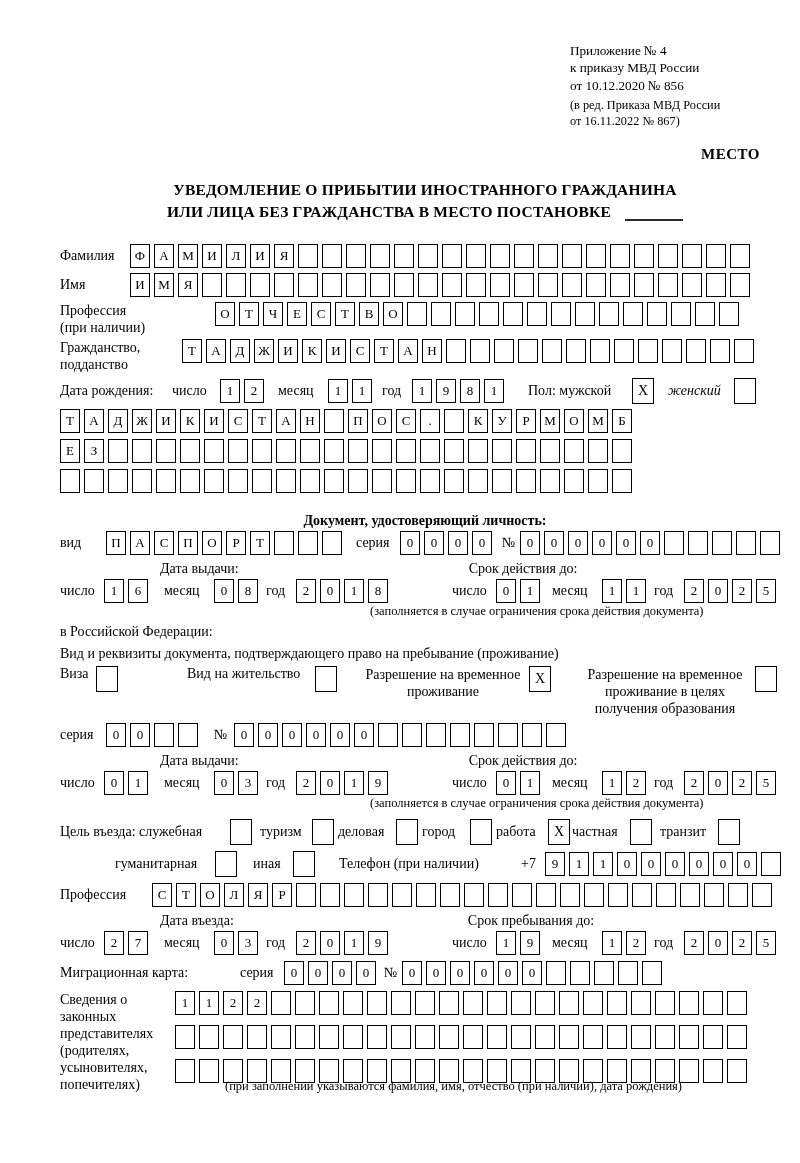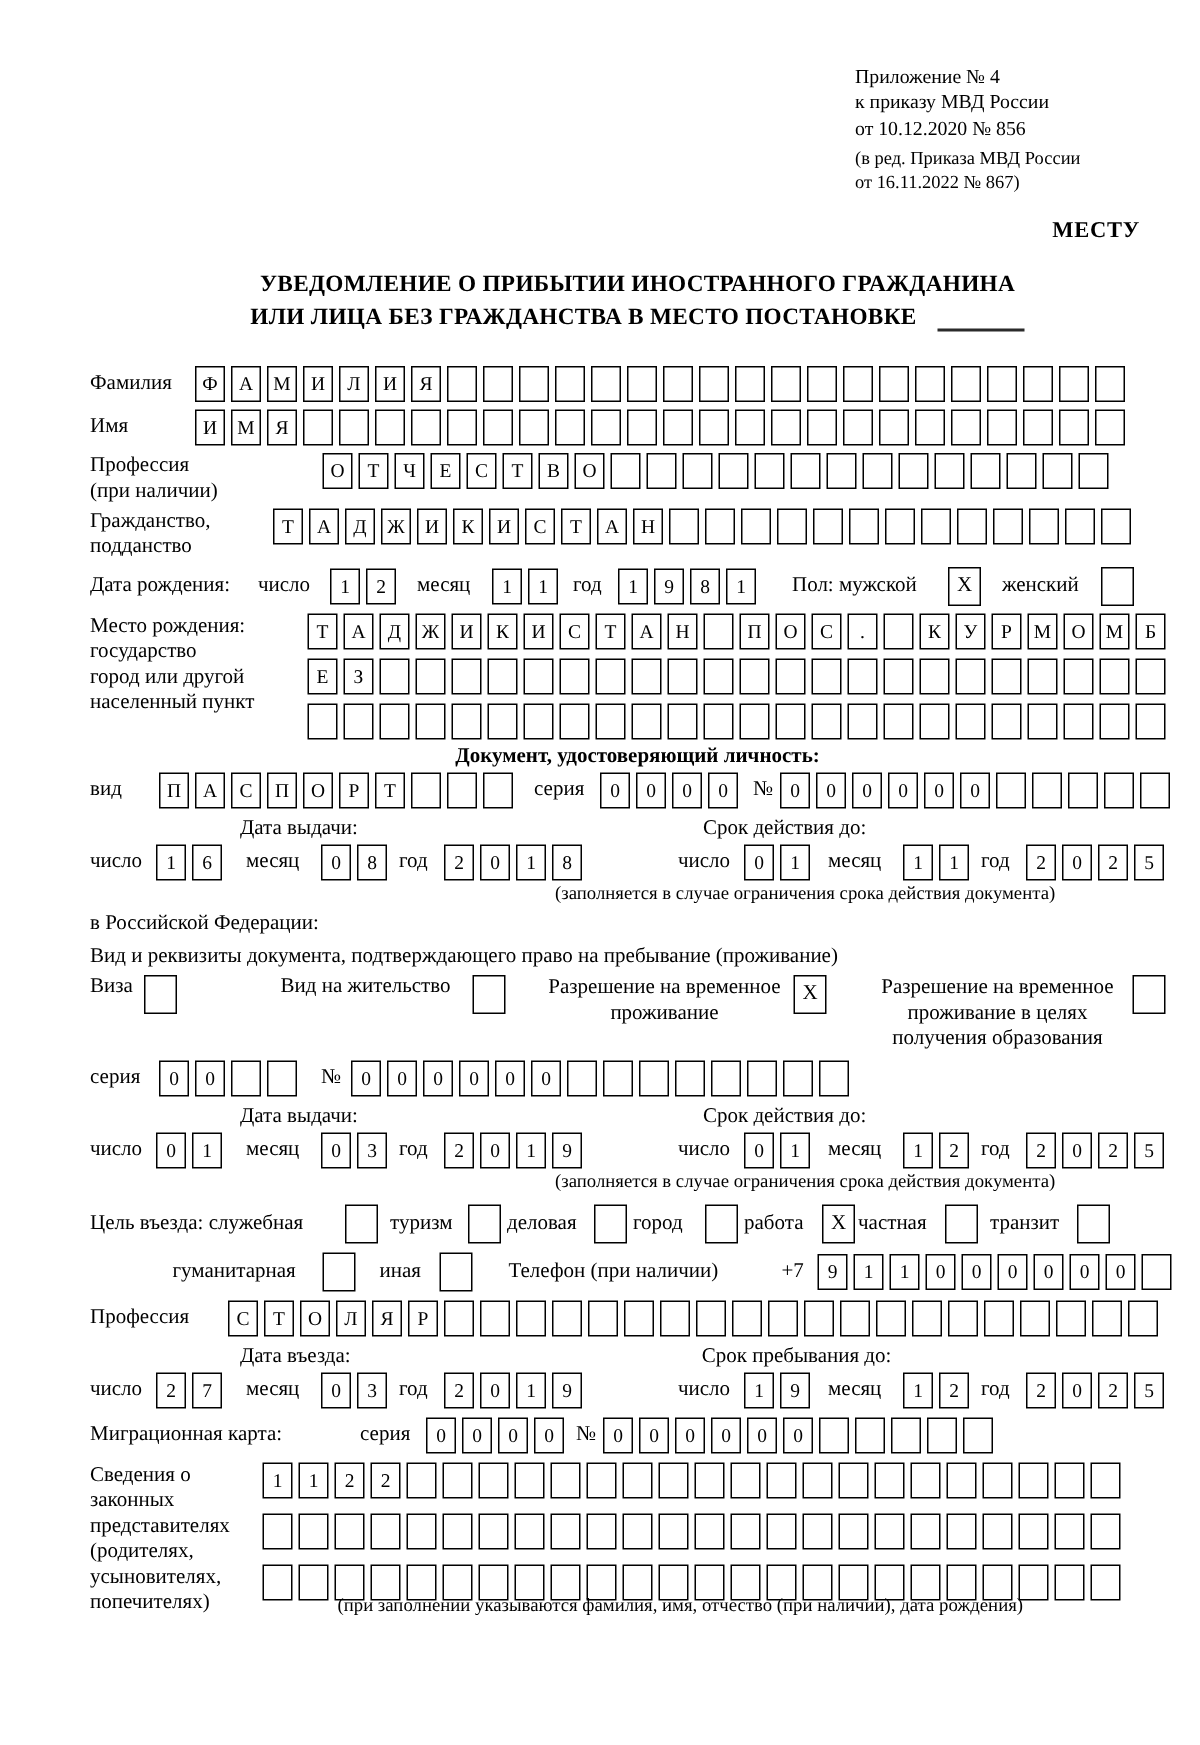--- a/index.html
+++ b/index.html
@@ -51,21 +51,21 @@
 
 <div class="page">
 
   <div class="hdr">
     <div>Приложение № 4</div>
     <div>к приказу МВД России</div>
     <div>от 10.12.2020 № 856</div>
     <div class="small m3">(в ред. Приказа МВД России</div>
     <div class="small">от 16.11.2022 № 867)</div>
   </div>
-  <div class="forma">МЕСТУ</div>
+  <div class="forma">МЕСТО</div>
 
   <div class="title">
     <div>УВЕДОМЛЕНИЕ О ПРИБЫТИИ ИНОСТРАННОГО ГРАЖДАНИНА</div>
     <div class="t2">
       <span>ИЛИ ЛИЦА БЕЗ ГРАЖДАНСТВА В МЕСТО ПОСТАНОВКЕ</span>
       <span class="uline"></span>
     </div>
   </div>
 
 
@@ -212,30 +212,24 @@
         <span class="cells">
           <span class="cell">1</span>
           <span class="cell">9</span>
           <span class="cell">8</span>
           <span class="cell">1</span>
         </span>
         <span class="gap" style="width: 20px;"></span>
         <span class="lbl" style="width: 104px;">Пол: мужской</span>
         <span class="cbx">X</span>
         <span class="gap" style="width: 14px;"></span>
-        <span class="lbl" style="width: 66px;">женский</span>
+        <span class="lbl" style="width: 66px; font-style: italic;">женский</span>
         <span class="cbx"></span>
       </div>
       <div class="fline top" style="margin-top: 5px;">
-        <span class="stack" style="width: 145px;">
-          <div class="slin">Место рождения:</div>
-          <div class="slin">государство</div>
-          <div class="slin">город или другой</div>
-          <div class="slin">населенный пункт</div>
-        </span>
         <span class="cellstack">
           <span class="cells">
             <span class="cell">Т</span>
             <span class="cell">А</span>
             <span class="cell">Д</span>
             <span class="cell">Ж</span>
             <span class="cell">И</span>
             <span class="cell">К</span>
             <span class="cell">И</span>
             <span class="cell">С</span>
@@ -303,21 +297,21 @@
             <span class="cell"></span>
             <span class="cell"></span>
             <span class="cell"></span>
             <span class="cell"></span>
             <span class="cell"></span>
             <span class="cell"></span>
             <span class="cell"></span>
           </span>
         </span>
       </div>
-      <div class="fline" style="margin-top: 4px; justify-content: center; text-align: right;">
+      <div class="fline" style="margin-top: 20px; justify-content: center; text-align: right;">
         <span class="lbl b" style="font-size: 14px;">Документ, удостоверяющий личность:</span>
       </div>
       <div class="fline" style="margin-top: 2px;">
         <span class="lbl" style="width: 46px;">вид</span>
         <span class="cells">
           <span class="cell">П</span>
           <span class="cell">А</span>
           <span class="cell">С</span>
           <span class="cell">П</span>
           <span class="cell">О</span>

